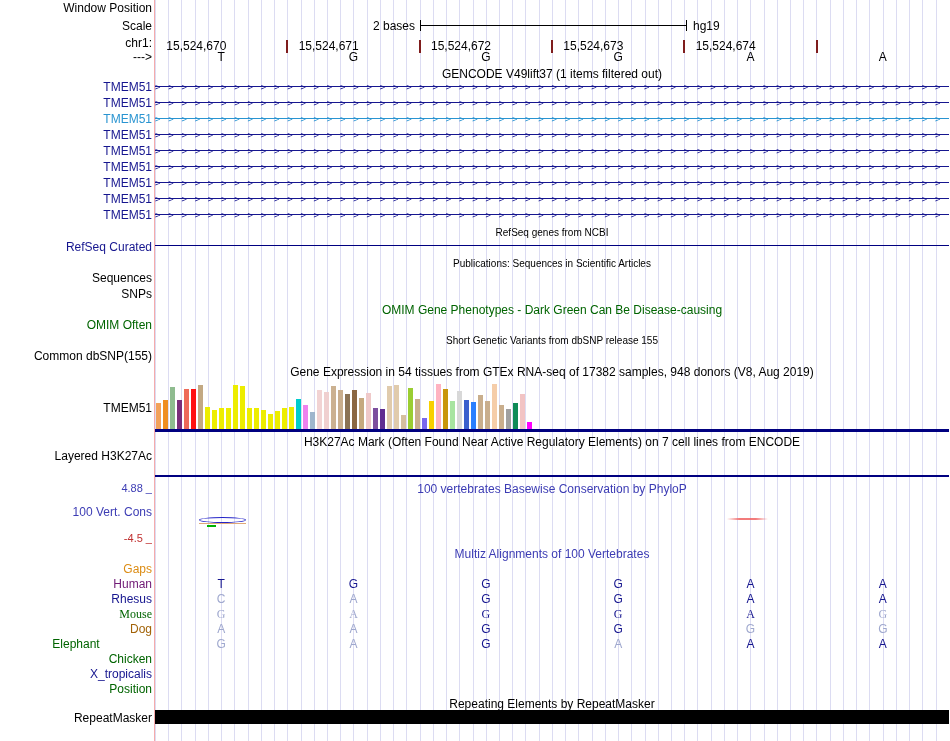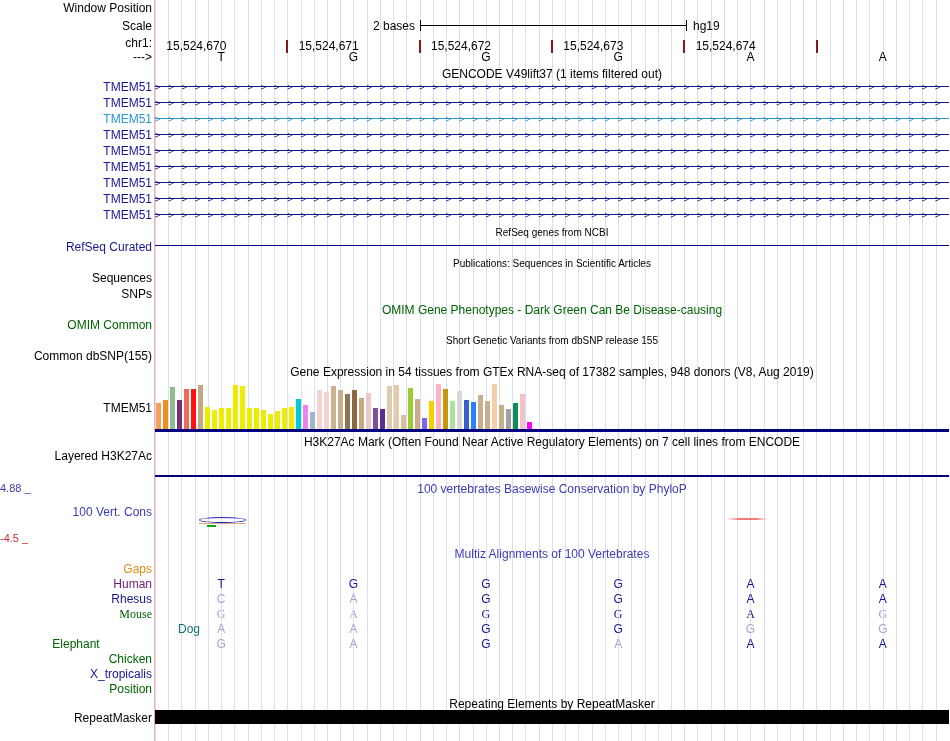--- a/index.html
+++ b/index.html
@@ -41,21 +41,21 @@
   
   #gtex-bars{position:absolute;left:155px;top:382px;width:794px;height:47px;}
   .bar{position:absolute;bottom:0;width:5px;}
   
   .cons-lens{position:absolute;left:199px;top:517px;width:47px;height:6px;
     border:1px solid #2424C8;border-radius:50%;box-sizing:border-box;}
   .cons-tan{position:absolute;left:199px;top:523px;width:47px;height:1px;background:#E0A878;}
   .cons-green{position:absolute;left:207px;top:525px;width:9px;height:2px;background:#00B000;}
   .cons-pink{position:absolute;left:727px;top:518px;width:41px;height:2px;
     background:linear-gradient(to right,rgba(240,100,100,0),rgba(240,100,100,.85) 30%,rgba(240,100,100,.85) 70%,rgba(240,100,100,0));}
-  .cons-num{position:absolute;left:0;width:152px;font-size:11px;line-height:13px;}
+  .cons-num{position:absolute;left:0;width:152px;text-align:right;font-size:11px;line-height:13px;}
   
   .mz-letter{position:absolute;top:0;width:20px;text-align:center;font-size:12px;line-height:14px;}
   
   .rpt-bar{position:absolute;left:155px;top:710px;width:794px;height:14px;background:#000;}
 </style>
 </head>
 <body>
 
 <div id="browser">
   <div class="grid-bg"></div>
@@ -144,21 +144,21 @@
   <div class="track-title small-title" style="top:257px">Publications: Sequences in Scientific Articles</div>
   <div class="row" style="top:271px">
     <div class="side-label">Sequences</div>
   </div>
   <div class="row" style="top:287px">
     <div class="side-label">SNPs</div>
   </div>
 
   <div class="track-title green" style="top:303px">OMIM Gene Phenotypes - Dark Green Can Be Disease-causing</div>
   <div class="row" style="top:318px">
-    <div class="side-label green">OMIM Common</div>
+    <div class="side-label green">OMIM Often</div>
   </div>
 
   <div class="track-title small-title" style="top:334px">Short Genetic Variants from dbSNP release 155</div>
   <div class="row" style="top:349px">
     <div class="side-label">Common dbSNP(155)</div>
   </div>
 
   <div class="track-title" style="top:365px">Gene Expression in 54 tissues from GTEx RNA-seq of 17382 samples, 948 donors (V8, Aug 2019)</div>
   <div class="row" style="top:401px">
     <div class="side-label">TMEM51</div>
@@ -264,21 +264,21 @@
       <div class="row" style="top: 607px; font-family: Liberation Serif, serif;">
         <div class="side-label" style="color: rgb(0, 100, 0);">Mouse</div>
         <span class="mz-letter" style="left: 211.165px; color: rgb(159, 168, 206);">G</span>
         <span class="mz-letter" style="left: 343.495px; color: rgb(159, 168, 206);">A</span>
         <span class="mz-letter" style="left: 475.825px; color: rgb(22, 22, 143);">G</span>
         <span class="mz-letter" style="left: 608.155px; color: rgb(22, 22, 143);">G</span>
         <span class="mz-letter" style="left: 740.485px; color: rgb(22, 22, 143);">A</span>
         <span class="mz-letter" style="left: 872.815px; color: rgb(159, 168, 206);">G</span>
       </div>
       <div class="row" style="top: 622px;">
-        <div class="side-label" style="color: #0f766e; padding-left: 48px;">Dog</div>
+        <div class="side-label" style="color: #a16207;">Dog</div>
         <span class="mz-letter" style="left: 211.165px; color: rgb(159, 168, 206);">A</span>
         <span class="mz-letter" style="left: 343.495px; color: rgb(159, 168, 206);">A</span>
         <span class="mz-letter" style="left: 475.825px; color: rgb(22, 22, 143);">G</span>
         <span class="mz-letter" style="left: 608.155px; color: rgb(22, 22, 143);">G</span>
         <span class="mz-letter" style="left: 740.485px; color: rgb(159, 168, 206);">G</span>
         <span class="mz-letter" style="left: 872.815px; color: rgb(159, 168, 206);">G</span>
       </div>
       <div class="row" style="top: 637px;">
         <div class="side-label" style="color: rgb(0, 100, 0); text-align: center;">Elephant</div>
         <span class="mz-letter" style="left: 211.165px; color: rgb(159, 168, 206);">G</span>

